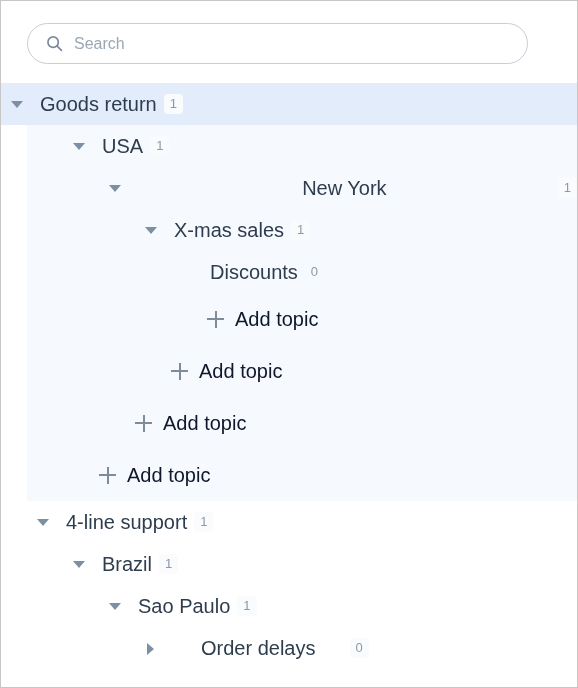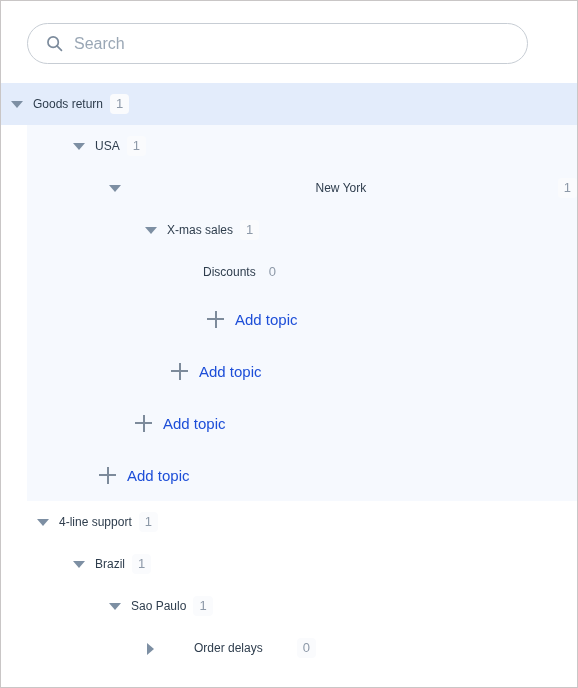--- a/index.html
+++ b/index.html
@@ -113,23 +113,24 @@
     left: 2px;
     top: 1px;
     border-left: 7px solid #7d8fa3;
     border-right: 0;
     border-top: 6.5px solid transparent;
     border-bottom: 6.5px solid transparent;
   }
   .caret.hidden::before { display: none; }
 
   .label {
-    font-size: 12px;
+    font-size: 20px;
     color: #2e3d4d;
     line-height: 20px;
+    margin-left: 7px;
   }
   .badge {
     font-size: 13px;
     color: #8d99a8;
     background: #fafbfd;
     border-radius: 4px;
     padding: 3px 6px 4px 6px;
     margin-left: 7px;
     line-height: 13px;
     display: inline-block;
@@ -158,22 +159,22 @@
     position: absolute;
     background: #7d8b9b;
   }
   .plus-icon::before {
     left: 0; top: 7.5px; width: 17px; height: 2px;
   }
   .plus-icon::after {
     top: 0; left: 7.5px; height: 17px; width: 2px;
   }
   .add-label {
-    font-size: 15px;
-    color: #1d4ed8;
+    font-size: 20px;
+    color: #0f172a;
     line-height: 19px;
   }
 </style>
 </head>
 <body>
 
 <div class="page">
 
   <div class="search-wrap">
     <svg class="search-icon" viewBox="0 0 20 20" aria-hidden="true">

